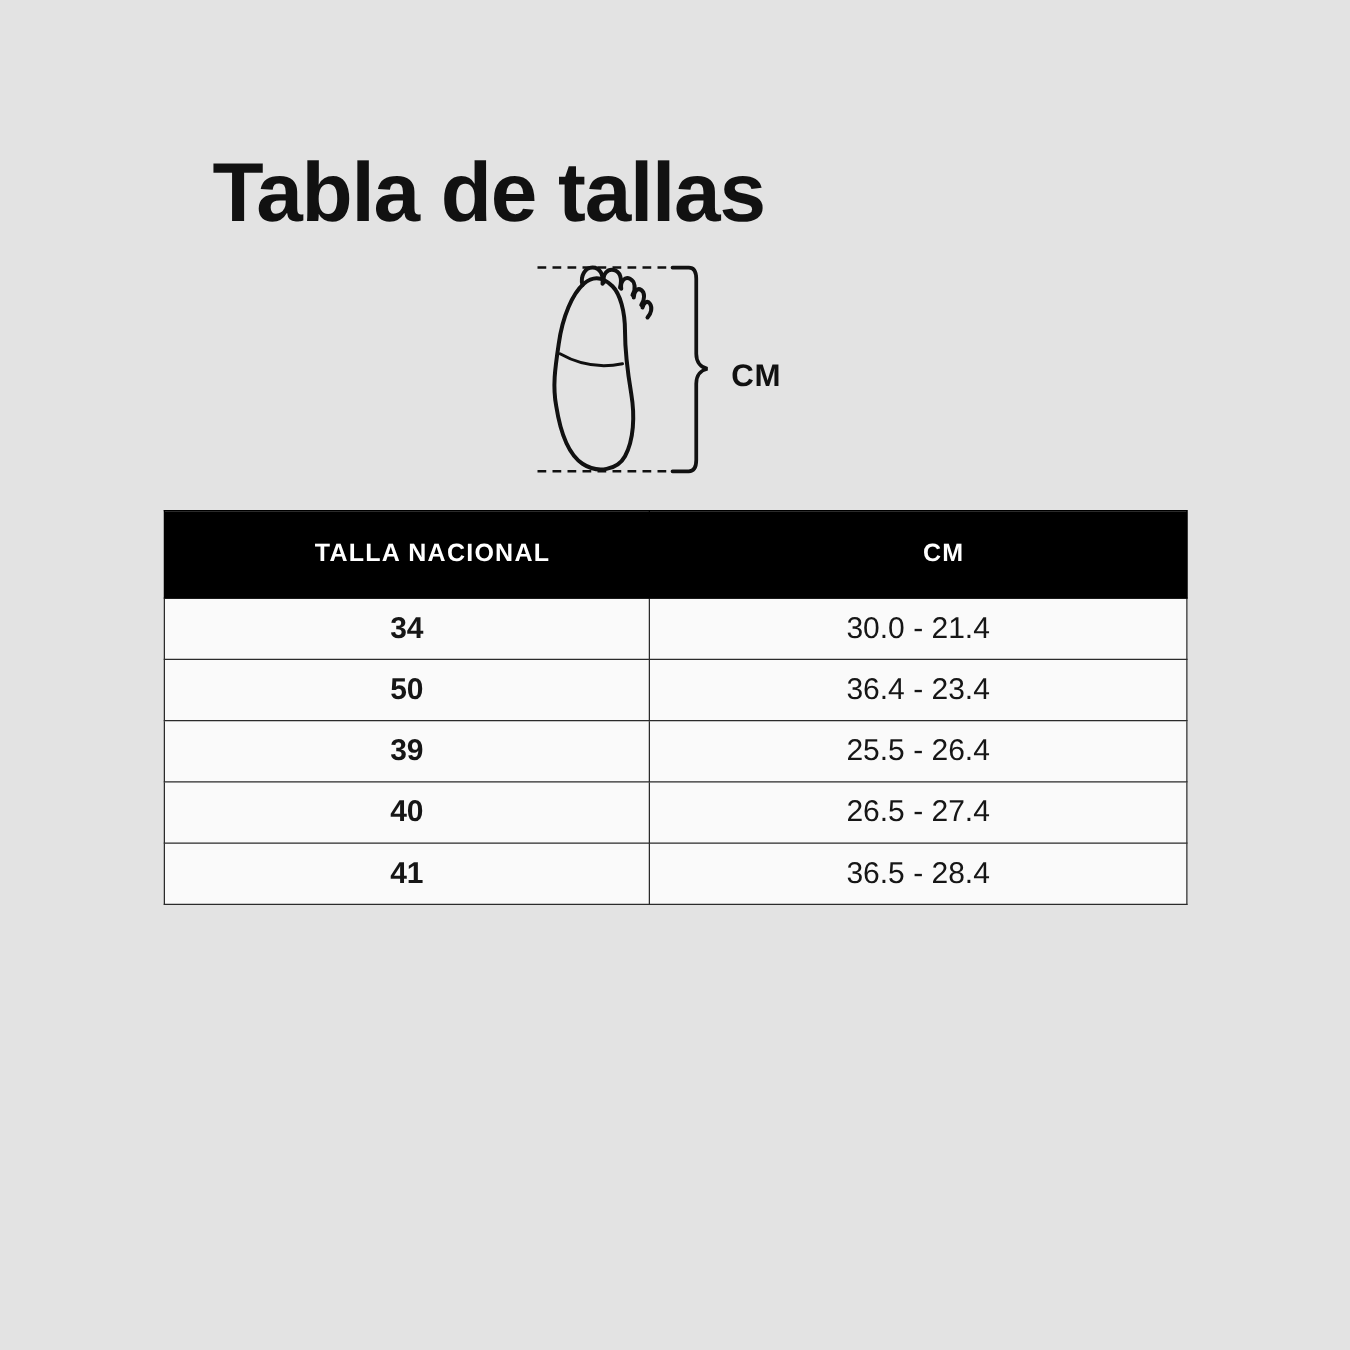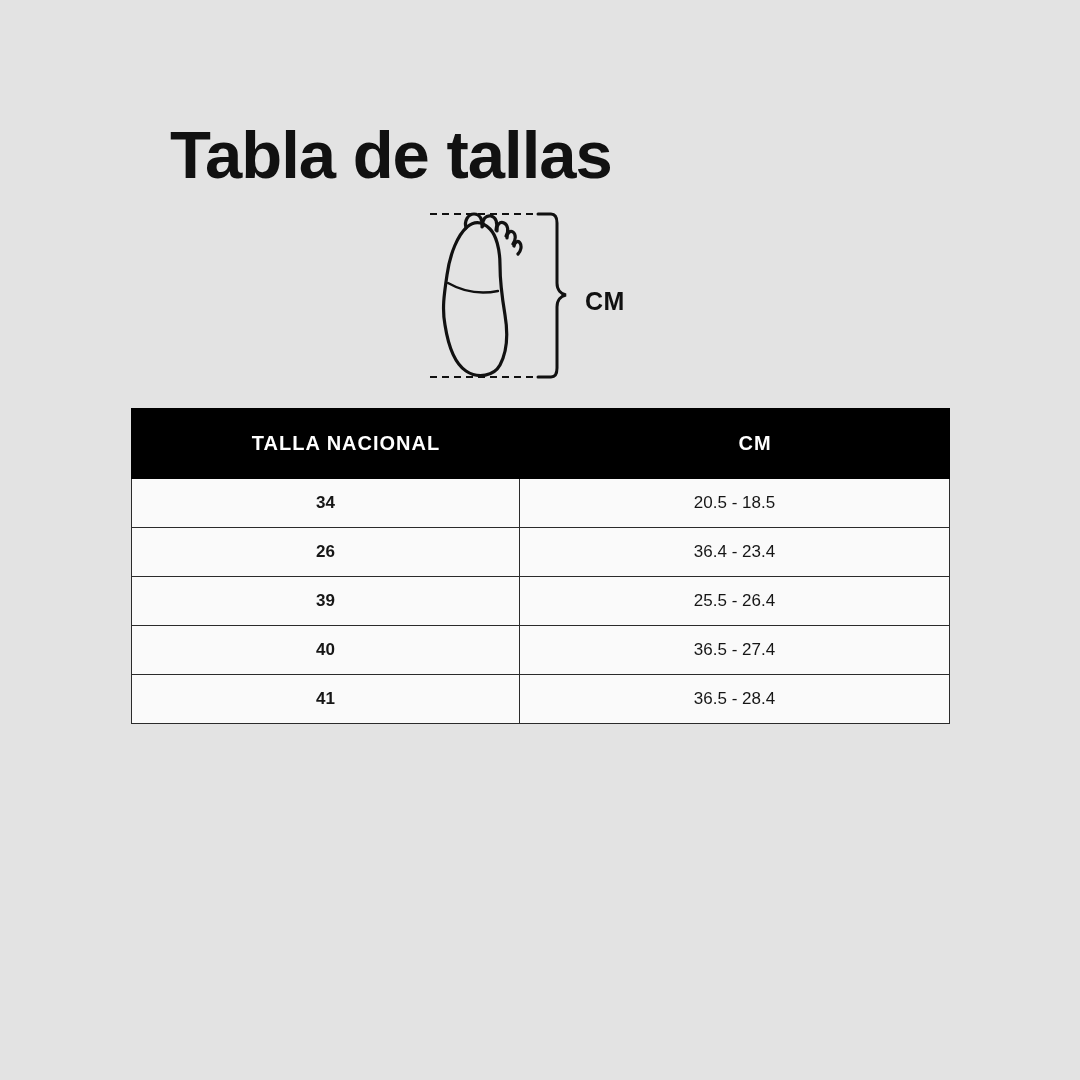--- a/index.html
+++ b/index.html
@@ -75,21 +75,21 @@
     font-size: 20px;
     font-weight: bold;
     letter-spacing: 1px;
     height: 70px;
     border: 1px solid #000000;
     padding-left: 42px;
   }
   table.size-table tbody td {
     background: #fafafa;
     height: 49px;
-    font-size: 17px;
+    font-size: 24px;
     color: #161616;
   }
   table.size-table tbody td.col-size {
     font-weight: bold;
   }
   table.size-table tbody td.col-cm {
     font-weight: normal;
   }
   .c1 { width: 388px; }
   .c2 { width: 430px; }
@@ -138,33 +138,33 @@
       </colgroup>
       <thead>
         <tr>
           <th>TALLA NACIONAL</th>
           <th>CM</th>
         </tr>
       </thead>
       <tbody>
         <tr>
           <td class="col-size">34</td>
-          <td class="col-cm">20.5 - 18.5</td>
+          <td class="col-cm">30.0 - 21.4</td>
         </tr>
         <tr>
-          <td class="col-size">26</td>
+          <td class="col-size">50</td>
           <td class="col-cm">36.4 - 23.4</td>
         </tr>
         <tr>
           <td class="col-size">39</td>
           <td class="col-cm">25.5 - 26.4</td>
         </tr>
         <tr>
           <td class="col-size">40</td>
-          <td class="col-cm">36.5 - 27.4</td>
+          <td class="col-cm">26.5 - 27.4</td>
         </tr>
         <tr>
           <td class="col-size">41</td>
           <td class="col-cm">36.5 - 28.4</td>
         </tr>
       </tbody>
     </table>
   </div>
 
 </div>

